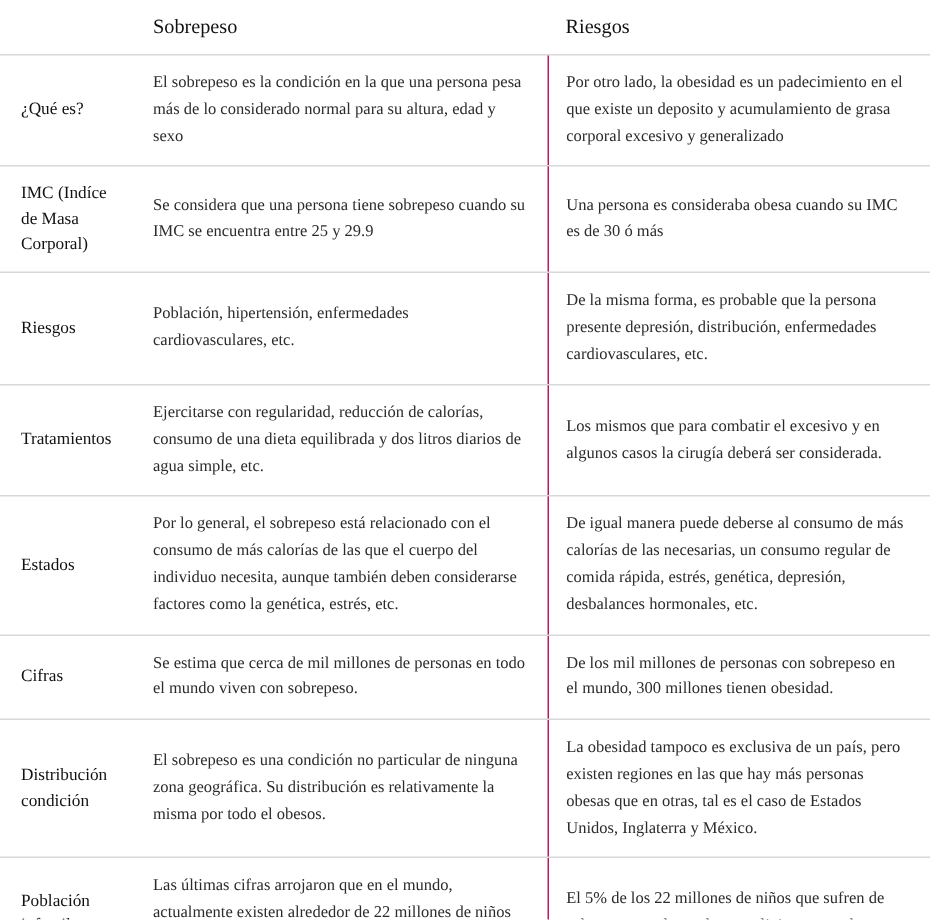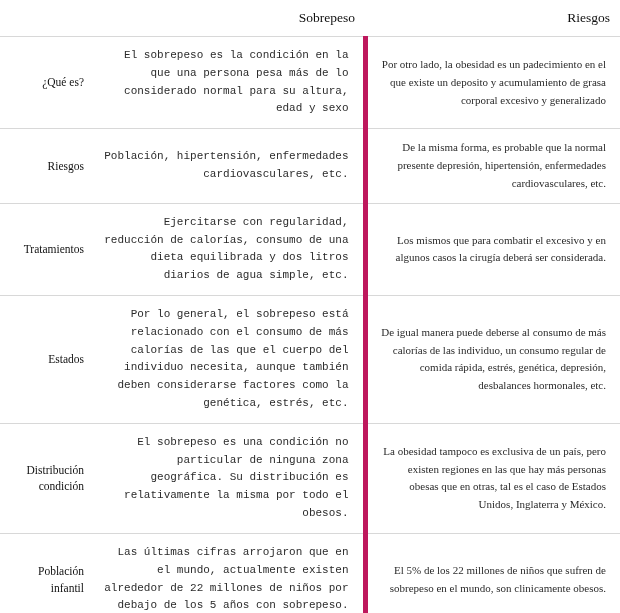--- a/index.html
+++ b/index.html
@@ -19,21 +19,21 @@
     border-collapse: collapse;
     table-layout: fixed;
   }
   .comparison-table col.c-label { width: 90px; }
   .comparison-table col.c-a { width: 275px; }
   .comparison-table col.c-b { width: 255px; }
 
   .comparison-table th,
   .comparison-table td {
     vertical-align: middle;
-    text-align: right;
+    text-align: left;
     padding: 10px 10px 10px 8px;
     border-bottom: 1px solid #d8d8d8;
   }
   thead th {
     border-bottom: 1px solid #d8d8d8;
     font-weight: normal;
     font-size: 13.5px;
     color: #111;
     padding-top: 6px;
     padding-bottom: 10px;
@@ -53,22 +53,21 @@
     margin-top: 48px;
   }
   td.cell {
     font-size: 11px;
     color: #2b2b2b;
     line-height: 1.62;
     padding-left: 12px;
     padding-right: 14px;
   }
   td.cell-a {
-    border-right: 5px solid #be185d;
-    font-family: Liberation Mono, monospace;
+    border-right: 1px solid #be185d;
   }
   tbody tr:last-child td {
     border-bottom: none;
   }
 </style>
 </head>
 <body>
 
 <table class="comparison-table">
   <colgroup>
@@ -83,33 +82,43 @@
       <th class="head-b">Riesgos</th>
     </tr>
   </thead>
   <tbody>
     <tr>
       <td class="row-label">¿Qué es?</td>
       <td class="cell cell-a">El sobrepeso es la condición en la que una persona pesa más de lo considerado normal para su altura, edad y sexo</td>
       <td class="cell cell-b">Por otro lado, la obesidad es un padecimiento en el que existe un deposito y acumulamiento de grasa corporal excesivo y generalizado</td>
     </tr>
     <tr>
+      <td class="row-label">IMC (Indíce de Masa Corporal)</td>
+      <td class="cell cell-a">Se considera que una persona tiene sobrepeso cuando su IMC se encuentra entre 25 y 29.9</td>
+      <td class="cell cell-b">Una persona es consideraba obesa cuando su IMC es de 30 ó más</td>
+    </tr>
+    <tr>
       <td class="row-label">Riesgos</td>
       <td class="cell cell-a">Población, hipertensión, enfermedades cardiovasculares, etc.</td>
-      <td class="cell cell-b">De la misma forma, es probable que la normal presente depresión, hipertensión, enfermedades cardiovasculares, etc.</td>
+      <td class="cell cell-b">De la misma forma, es probable que la persona presente depresión, distribución, enfermedades cardiovasculares, etc.</td>
     </tr>
     <tr>
       <td class="row-label">Tratamientos</td>
       <td class="cell cell-a">Ejercitarse con regularidad, reducción de calorías, consumo de una dieta equilibrada y dos litros diarios de agua simple, etc.</td>
       <td class="cell cell-b">Los mismos que para combatir el excesivo y en algunos casos la cirugía deberá ser considerada.</td>
     </tr>
     <tr>
       <td class="row-label">Estados</td>
       <td class="cell cell-a">Por lo general, el sobrepeso está relacionado con el consumo de más calorías de las que el cuerpo  del individuo necesita, aunque también deben considerarse factores como la genética, estrés, etc.</td>
-      <td class="cell cell-b">De igual manera puede deberse al consumo de más calorías de las individuo, un consumo regular de comida rápida, estrés, genética, depresión, desbalances hormonales, etc.</td>
+      <td class="cell cell-b">De igual manera puede deberse al consumo de más calorías de las necesarias, un consumo regular de comida rápida, estrés, genética, depresión, desbalances hormonales, etc.</td>
+    </tr>
+    <tr>
+      <td class="row-label">Cifras</td>
+      <td class="cell cell-a">Se estima que cerca de mil millones de personas  en todo el mundo viven con sobrepeso.</td>
+      <td class="cell cell-b">De los mil millones de personas con sobrepeso en el mundo, 300 millones tienen obesidad.</td>
     </tr>
     <tr>
       <td class="row-label">Distribución condición</td>
       <td class="cell cell-a">El sobrepeso es una condición no particular de ninguna zona geográfica. Su distribución es relativamente la misma por todo el obesos.</td>
       <td class="cell cell-b">La obesidad tampoco es exclusiva de un país, pero existen regiones en las que hay más personas obesas que en otras, tal es el caso de Estados Unidos, Inglaterra y México.</td>
     </tr>
     <tr>
       <td class="row-label">Población infantil</td>
       <td class="cell cell-a">Las últimas cifras arrojaron que en el mundo, actualmente existen alrededor de 22 millones de niños por debajo de los 5 años con sobrepeso.</td>
       <td class="cell cell-b">El 5% de los 22 millones de niños que sufren de sobrepeso en el mundo, son clinicamente obesos.</td>

